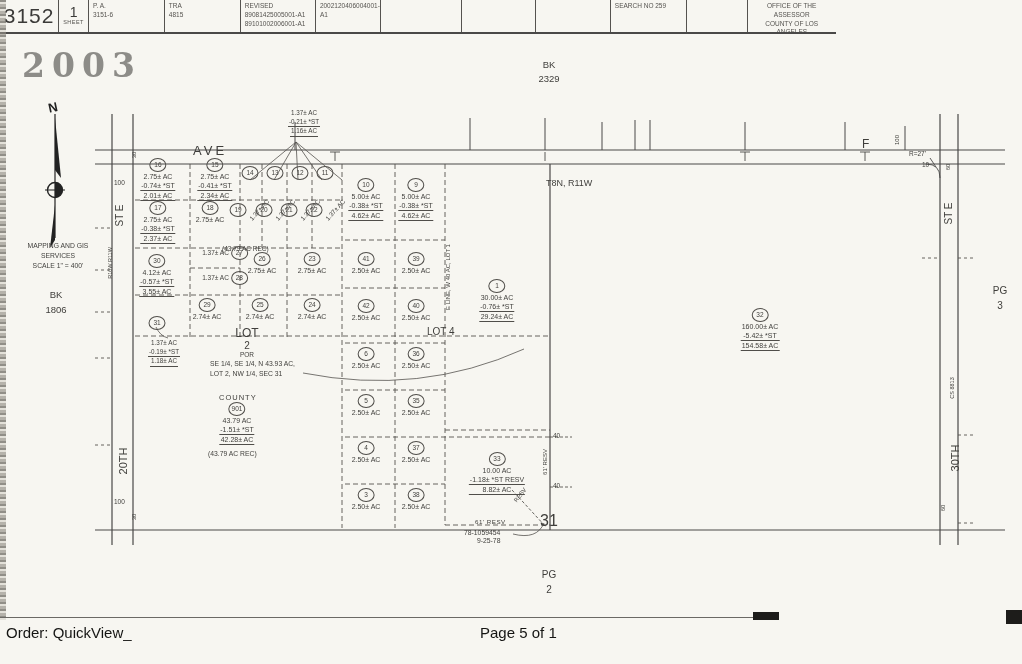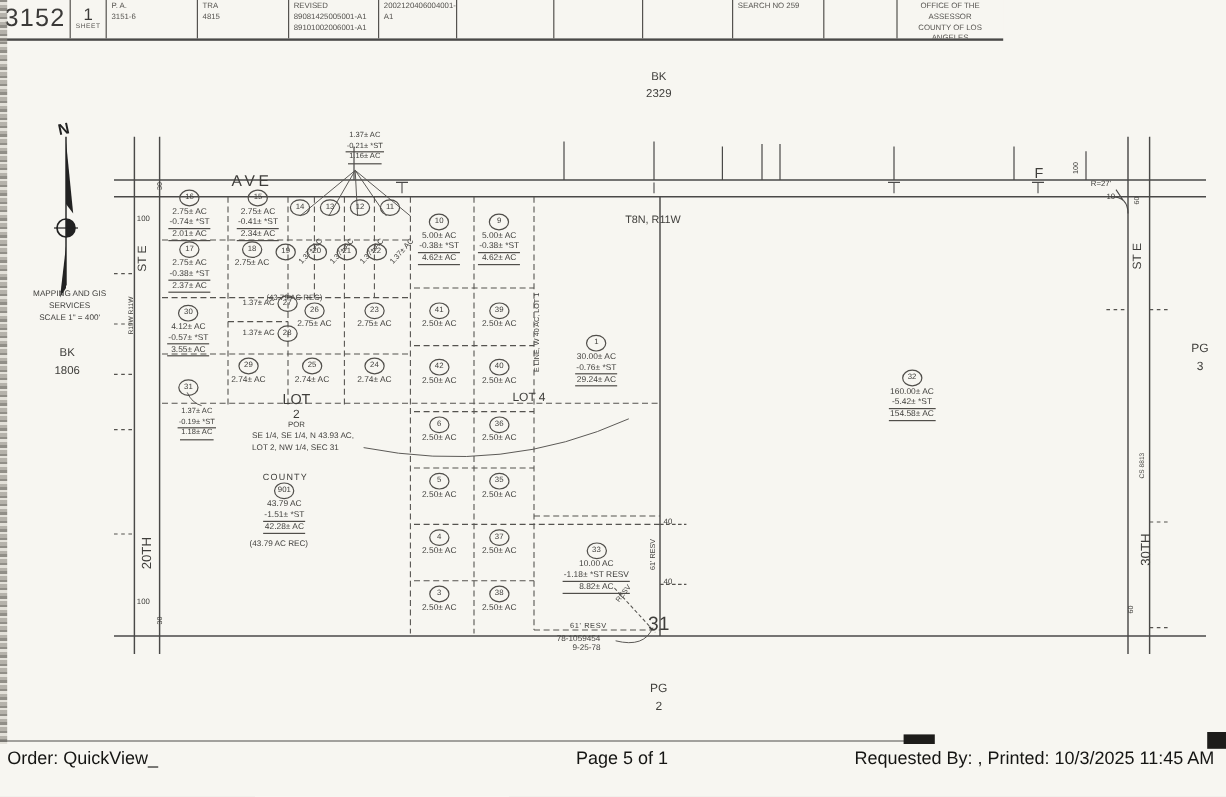--- a/index.html
+++ b/index.html
@@ -134,20 +134,21 @@
       <text x="48" y="112" font-size="13" font-weight="bold" fill="#222" font-family="Liberation Sans, sans-serif" transform="rotate(-12 52 106)">N</text>
       <line x1="55" y1="114" x2="55" y2="238" stroke="#222" stroke-width="1.2"></line>
       <polygon points="55,118 61,178 55,170" fill="#222"></polygon>
       <circle cx="55" cy="190" r="7.5" fill="none" stroke="#222" stroke-width="1.4"></circle>
       <path d="M55 182.5 A7.5 7.5 0 0 1 55 197.5 Z" fill="#222"></path>
       <line x1="45" y1="190" x2="65" y2="190" stroke="#222" stroke-width="1"></line>
       <polygon points="55,205 50,248 55,240" fill="#222"></polygon>
     </g>
   </svg>
 
+  <div class="map-label stamp" style="left:22px;top:46px;font-size:33px">2003</div>
   <div class="map-label cstack" style="left:8px;top:241px;width:100px;font-size:6.8px;line-height:1.5">
     <span>MAPPING AND GIS</span>
     <span>SERVICES</span>
     <span>SCALE 1" = 400'</span>
   </div>
   <div class="map-label cstack" style="left:36px;top:287px;width:40px;font-size:9.5px;line-height:1.6">
     <span>BK</span>
     <span>1806</span>
   </div>
   <div class="map-label cstack" style="left:529px;top:58px;width:40px;font-size:9.5px;line-height:1.5">
@@ -158,21 +159,21 @@
     <span>PG</span>
     <span>3</span>
   </div>
   <div class="map-label cstack" style="left:533px;top:567px;width:32px;font-size:10px;line-height:1.5">
     <span>PG</span>
     <span>2</span>
   </div>
 
   <div class="map-label" style="left:193px;top:143px;font-size:13px;letter-spacing:3px">AVE</div>
   <div class="map-label" style="left:862px;top:137px;font-size:12px">F</div>
-  <div class="map-label" style="left:521px;top:178px;font-size:9px">T8N, R11W</div>
+  <div class="map-label" style="left:546px;top:178px;font-size:9px">T8N, R11W</div>
   <div class="map-label" style="left:540px;top:512px;font-size:16px">31</div>
   <div class="map-label rot" style="left:96px;top:210px;width:46px;font-size:10px">ST E</div>
   <div class="map-label rot" style="left:99px;top:455px;width:48px;font-size:11px">20TH</div>
   <div class="map-label rot" style="left:83px;top:260px;width:54px;font-size:5.5px">R10W R11W</div>
   <div class="map-label rot" style="left:925px;top:208px;width:46px;font-size:10px">ST E</div>
   <div class="map-label rot" style="left:930px;top:452px;width:50px;font-size:11px">30TH</div>
   <div class="map-label rot" style="left:930px;top:385px;width:44px;font-size:5.5px">CS 8813</div>
   <div class="map-label" style="left:114px;top:179px;font-size:6.5px">100</div>
   <div class="map-label" style="left:114px;top:498px;font-size:6.5px">100</div>
   <div class="map-label rot" style="left:889px;top:137px;width:16px;font-size:6px">100</div>
@@ -264,15 +265,14 @@
   <div class="parcel" style="left:760px;top:308px"><span class="pcircle">32</span><div class="pline">160.00± AC</div><div class="pline sub">-5.42± *ST</div><div class="pline sub">154.58± AC</div></div>
   <div class="parcel" style="left:237px;top:402px"><span class="pcircle">901</span><div class="pline">43.79 AC</div><div class="pline sub">-1.51± *ST</div><div class="pline sub">42.28± AC</div></div>
 
   <div class="torn"></div>
   <div class="fline"></div>
   <div class="blob" style="left:753px;top:612px;width:26px;height:8px"></div>
   <div class="blob" style="left:1006px;top:610px;width:16px;height:14px"></div>
 
   <div class="footer-text" style="left:6px;top:624px">Order: QuickView_</div>
   <div class="footer-text" style="left:480px;top:624px">Page 5 of 1</div>
-  <div class="footer-text" style="left:712px;top:624px">Requested By:   , Printed: 10/3/2025 11:45 AM</div>
 
 </div>
 
 </body></html>

